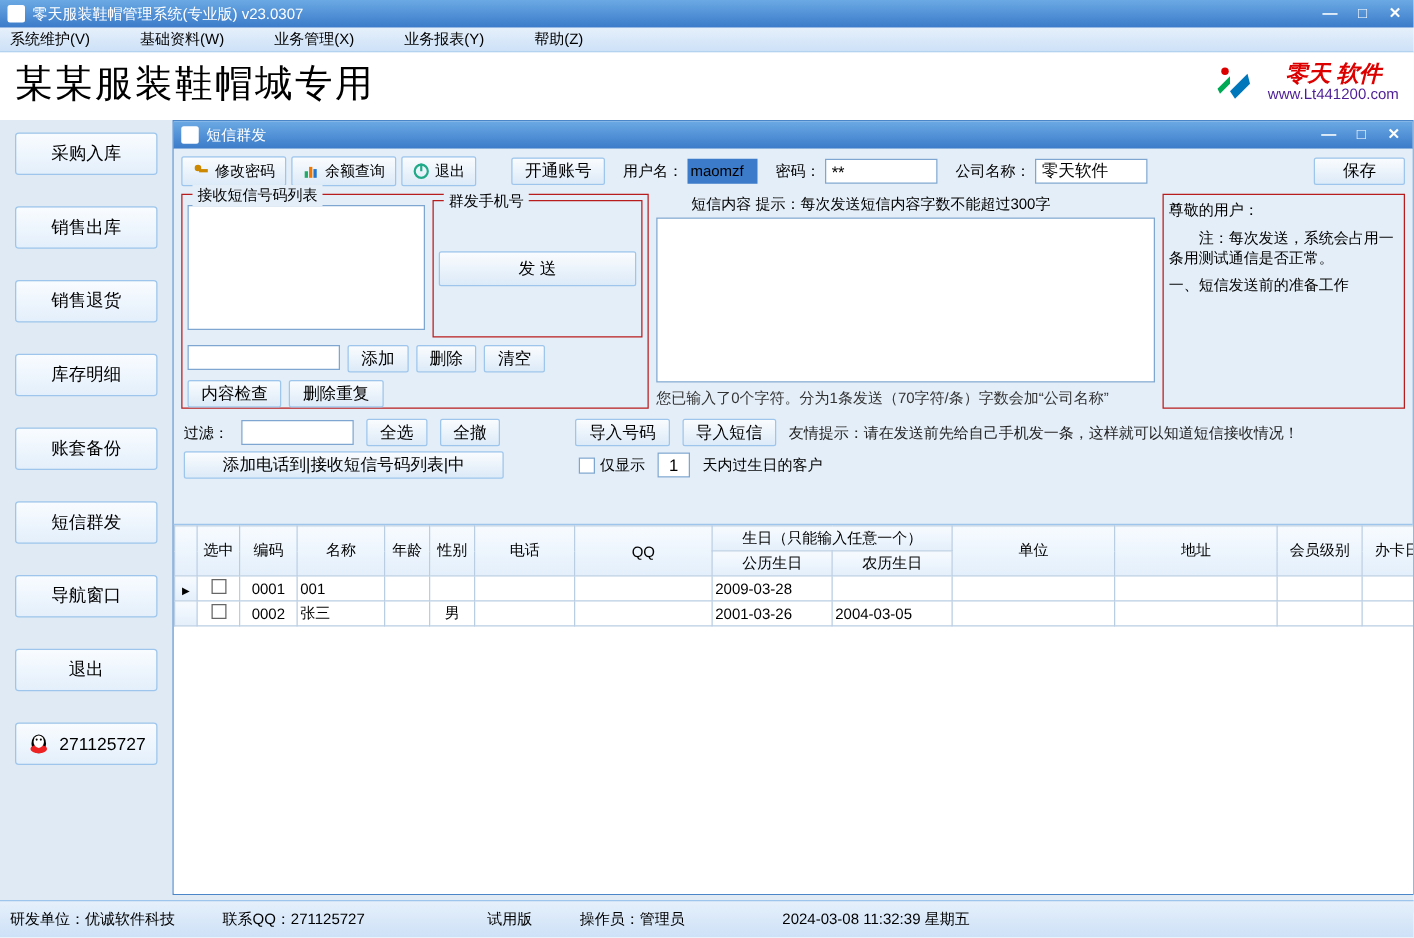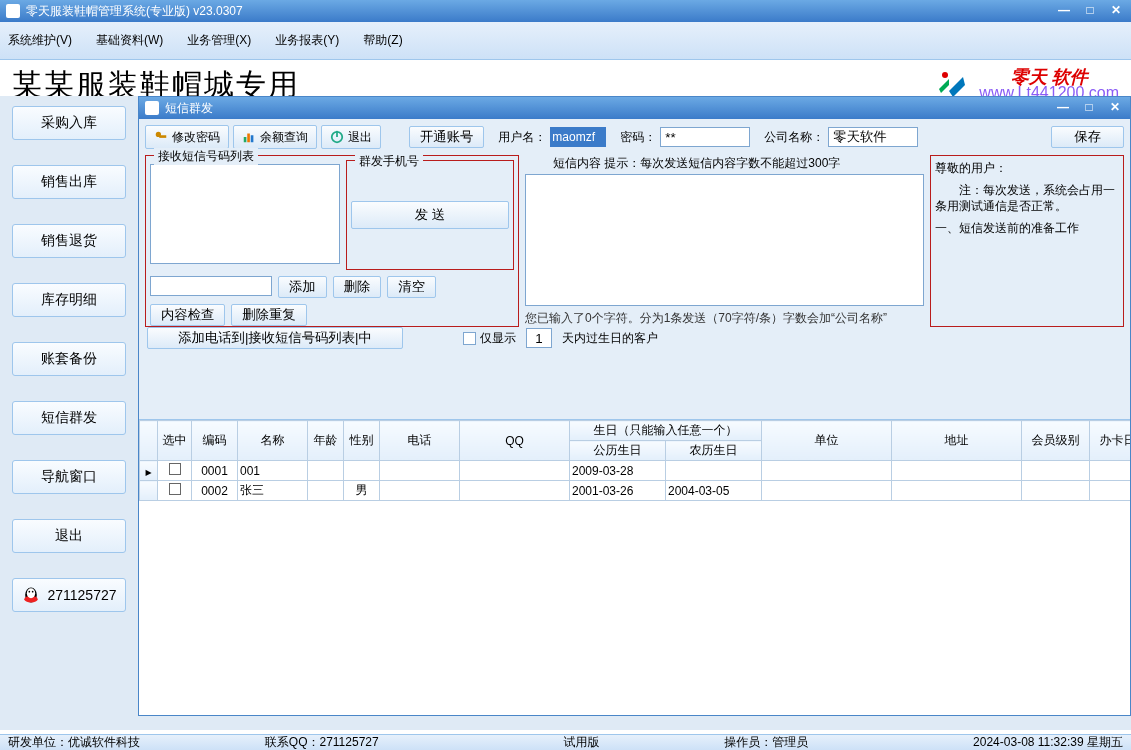--- a/index.html
+++ b/index.html
@@ -13,49 +13,49 @@
 }
 
 .main-title {
   height: 22px; background: linear-gradient(#6ba9e4,#3b7bc9);
   color: #fff; display:flex; align-items:center; padding:0 6px;
   position:relative;
 }
 .main-title .icon-app { width:14px;height:14px;background:#fff;border-radius:2px;margin-right:6px;}
 .win-btns { position:absolute; right:4px; top:2px; display:flex; gap:4px;}
 .win-btn { width:22px;height:16px;display:flex;align-items:center;justify-content:center;color:#fff;font-weight:bold;cursor:pointer;}
-.menubar { height:38px; background:linear-gradient(#e6f0fb,#cde1f7); display:flex; align-items:center; padding:0 8px; gap:24px; border-bottom:1px solid #9ec6ec;}
+.menubar { height:20px; background:linear-gradient(#e6f0fb,#cde1f7); display:flex; align-items:center; padding:0 8px; gap:40px; border-bottom:1px solid #9ec6ec;}
 .menubar .mi { cursor:pointer;}
 .banner { height:50px; display:flex; align-items:center; justify-content:space-between; padding:0 12px; background:#fff;}
 .banner h1 { font-size:30px; font-weight:400; font-family:SimSun,serif; letter-spacing:2px;}
 .logo { display:flex; align-items:center; gap:8px;}
 .logo-mark { width:40px;height:40px; display:flex;align-items:center;justify-content:center;}
 .logo-text { text-align:center; line-height:16px;}
 .logo-text .top{color:#d00;font-weight:bold;font-size:18px;font-style:italic;}
-.logo-text .bot{color:#8b5cf6;font-size:16px;}
+.logo-text .bot{color:#4c1d95;font-size:12px;}
 .body-area { position:absolute; top:96px; bottom:20px; left:0; right:0; background:#dfeaf5;}
 .sidebar { position:absolute; left:0; top:0; bottom:0; width:138px; background:#dfeaf5; padding:10px 12px; display:flex; flex-direction:column; gap:25px;}
 .side-btn { height:34px; background:linear-gradient(#f9fcff,#e3effb); border:1px solid #9ec6ec; border-radius:3px; display:flex;align-items:center;justify-content:center;cursor:pointer;font-size:14px;}
 .qq-btn { display:flex;align-items:center;gap:6px;justify-content:center;}
 .qq-btn svg{width:20px;height:20px;}
-.statusbar { position:absolute; bottom:0;left:0;right:0;height:16px;background:linear-gradient(#e6f0fb,#cde1f7);border-top:1px solid #9ec6ec;display:flex;align-items:center;padding:0 8px;gap:38px;justify-content:space-between;}
+.statusbar { position:absolute; bottom:0;left:0;right:0;height:30px;background:linear-gradient(#e6f0fb,#cde1f7);border-top:1px solid #9ec6ec;display:flex;align-items:center;padding:0 8px;gap:38px;}
 
 
 .subwin { position:absolute; left:138px; top:0; right:0; height:620px; background:#fff; border:1px solid #4a86c8;}
 .subwin-title { height:22px; background:linear-gradient(#6ba9e4,#3b7bc9); color:#fff; display:flex;align-items:center;padding:0 6px;position:relative;}
 .subwin-title .icon-app{width:14px;height:14px;background:#fff;border-radius:2px;margin-right:6px;}
 .subwin-body { position:absolute; top:22px;bottom:0;left:0;right:0;background:#e4eef8;}
 
 .toolbar { height:28px; margin:4px 6px; display:flex; align-items:center; gap:4px;}
 .tbtn { height:24px; padding:0 8px; display:flex;align-items:center;gap:4px; background:linear-gradient(#fafcfe,#dceaf8);border:1px solid #9ec6ec;border-radius:2px;cursor:pointer;}
 .tbtn svg{width:14px;height:14px;}
 .btn { height:22px; padding:0 10px; background:linear-gradient(#fafcfe,#dceaf8);border:1px solid #9ec6ec;border-radius:2px;cursor:pointer;display:inline-flex;align-items:center;justify-content:center;}
 .btn-wide{padding:0 22px;}
 input.f { height:20px; border:1px solid #7ea6d0; padding:0 4px; background:#fff;}
-.hl { background:#3b7bc9; color:#ffffff; padding:0 2px;}
+.hl { background:#3b7bc9; color:#000000; padding:0 2px;}
 
 .top-panel { display:flex; gap:6px; margin:0 6px;}
 .panel-box { background:#e4eef8; border:1px solid #b91c1c; padding:4px; position:relative;}
 .panel-box legend { position:absolute; top:-8px; left:8px; background:#e4eef8; padding:0 4px;}
 .left-panel { width:370px; height:172px;}
 .left-panel textarea { width:190px; height:100px; border:1px solid #7ea6d0; resize:none; margin-top:4px;}
 .right-number-panel { width:168px;height:110px;display:flex;flex-direction:column;justify-content:space-between;padding:4px;}
 .mid-panel { flex:1; height:172px; display:flex; flex-direction:column;}
 .mid-panel .hint{margin-bottom:2px;margin-left:28px;}
 .mid-panel textarea { flex:1; border:1px solid #7ea6d0; resize:none; background:#fff;}
@@ -236,20 +236,30 @@
           <div class="rp-body">
             <div>尊敬的用户：</div>
             <div style="height:6px"></div>
             <div>　　注：每次发送，系统会占用一条用测试通信是否正常。</div>
             <div style="height:6px"></div>
             <div>一、短信发送前的准备工作</div>
           </div>
         </div>
       </div>
 
+      <div class="filter-row">
+        <span>过滤：</span>
+        <input class="f" style="width: 90px;">
+        <button class="btn">全选</button>
+        <button class="btn">全撤</button>
+        <div style="width:40px"></div>
+        <button class="btn">导入号码</button>
+        <button class="btn">导入短信</button>
+        <span class="tip">友情提示：请在发送前先给自己手机发一条，这样就可以知道短信接收情况！</span>
+      </div>
       <div class="filter-row2">
         <button class="btn" style="width:256px">添加电话到|接收短信号码列表|中</button>
         <div style="width:40px"></div>
         <label><span class="checkbox"></span><span>仅显示</span></label>
         <input class="f" style="width: 26px; text-align: center;" value="1">
         <span>天内过生日的客户</span>
       </div>
 
       <div class="grid">
         <table>

